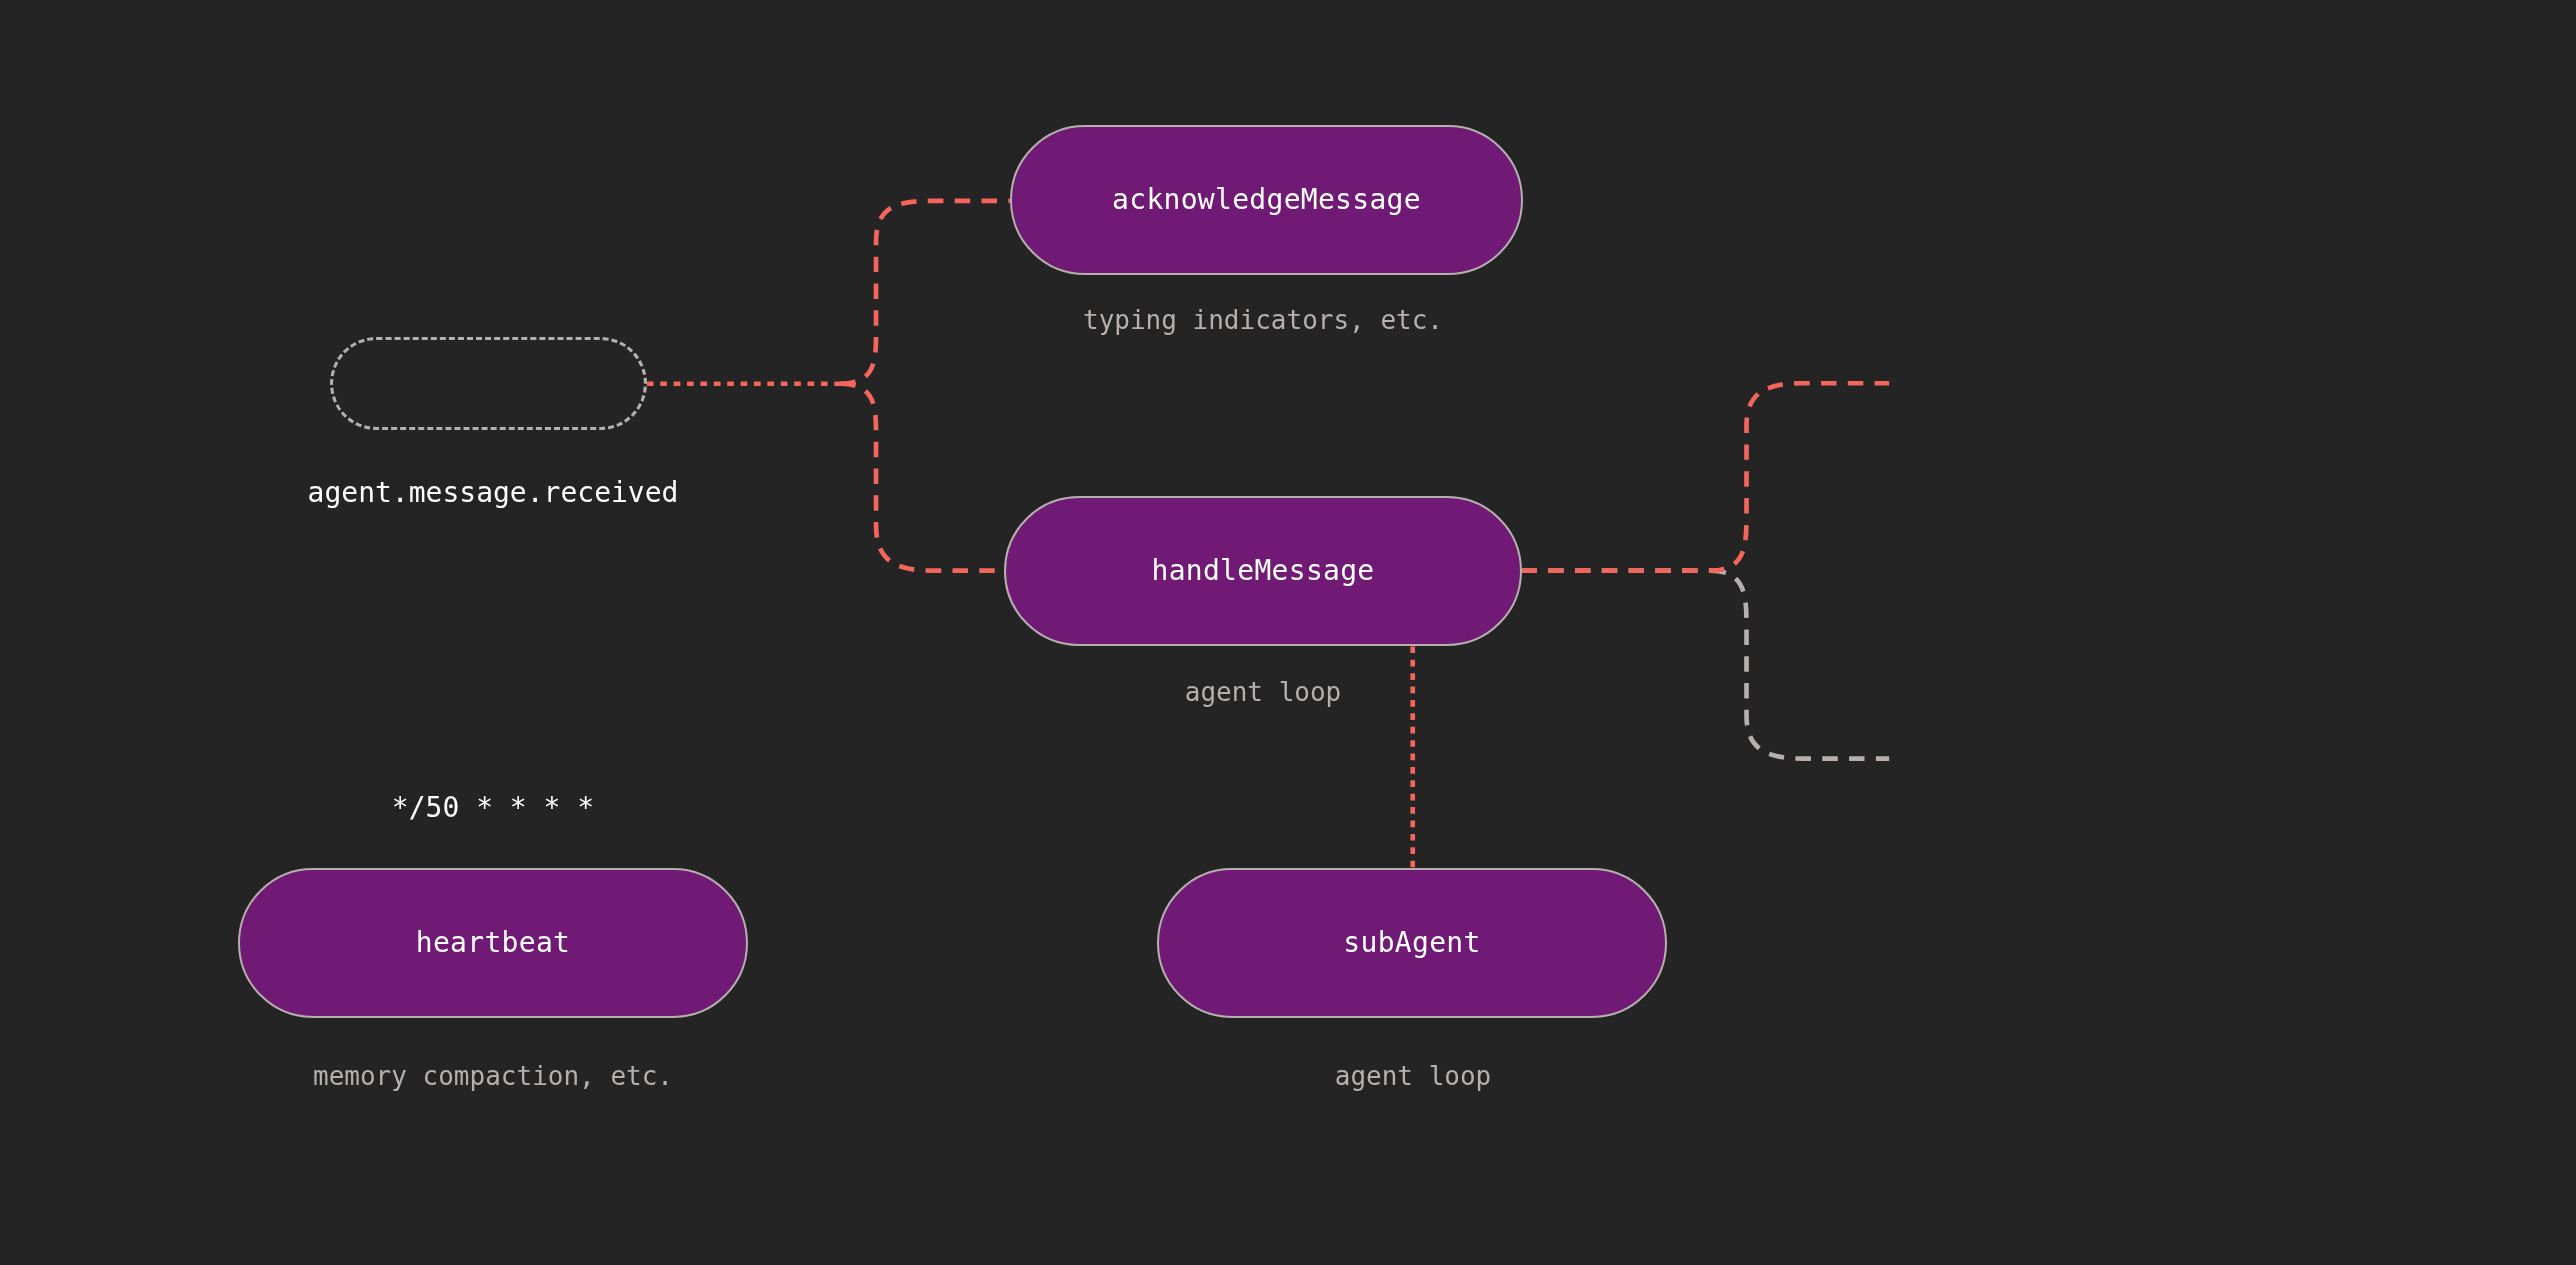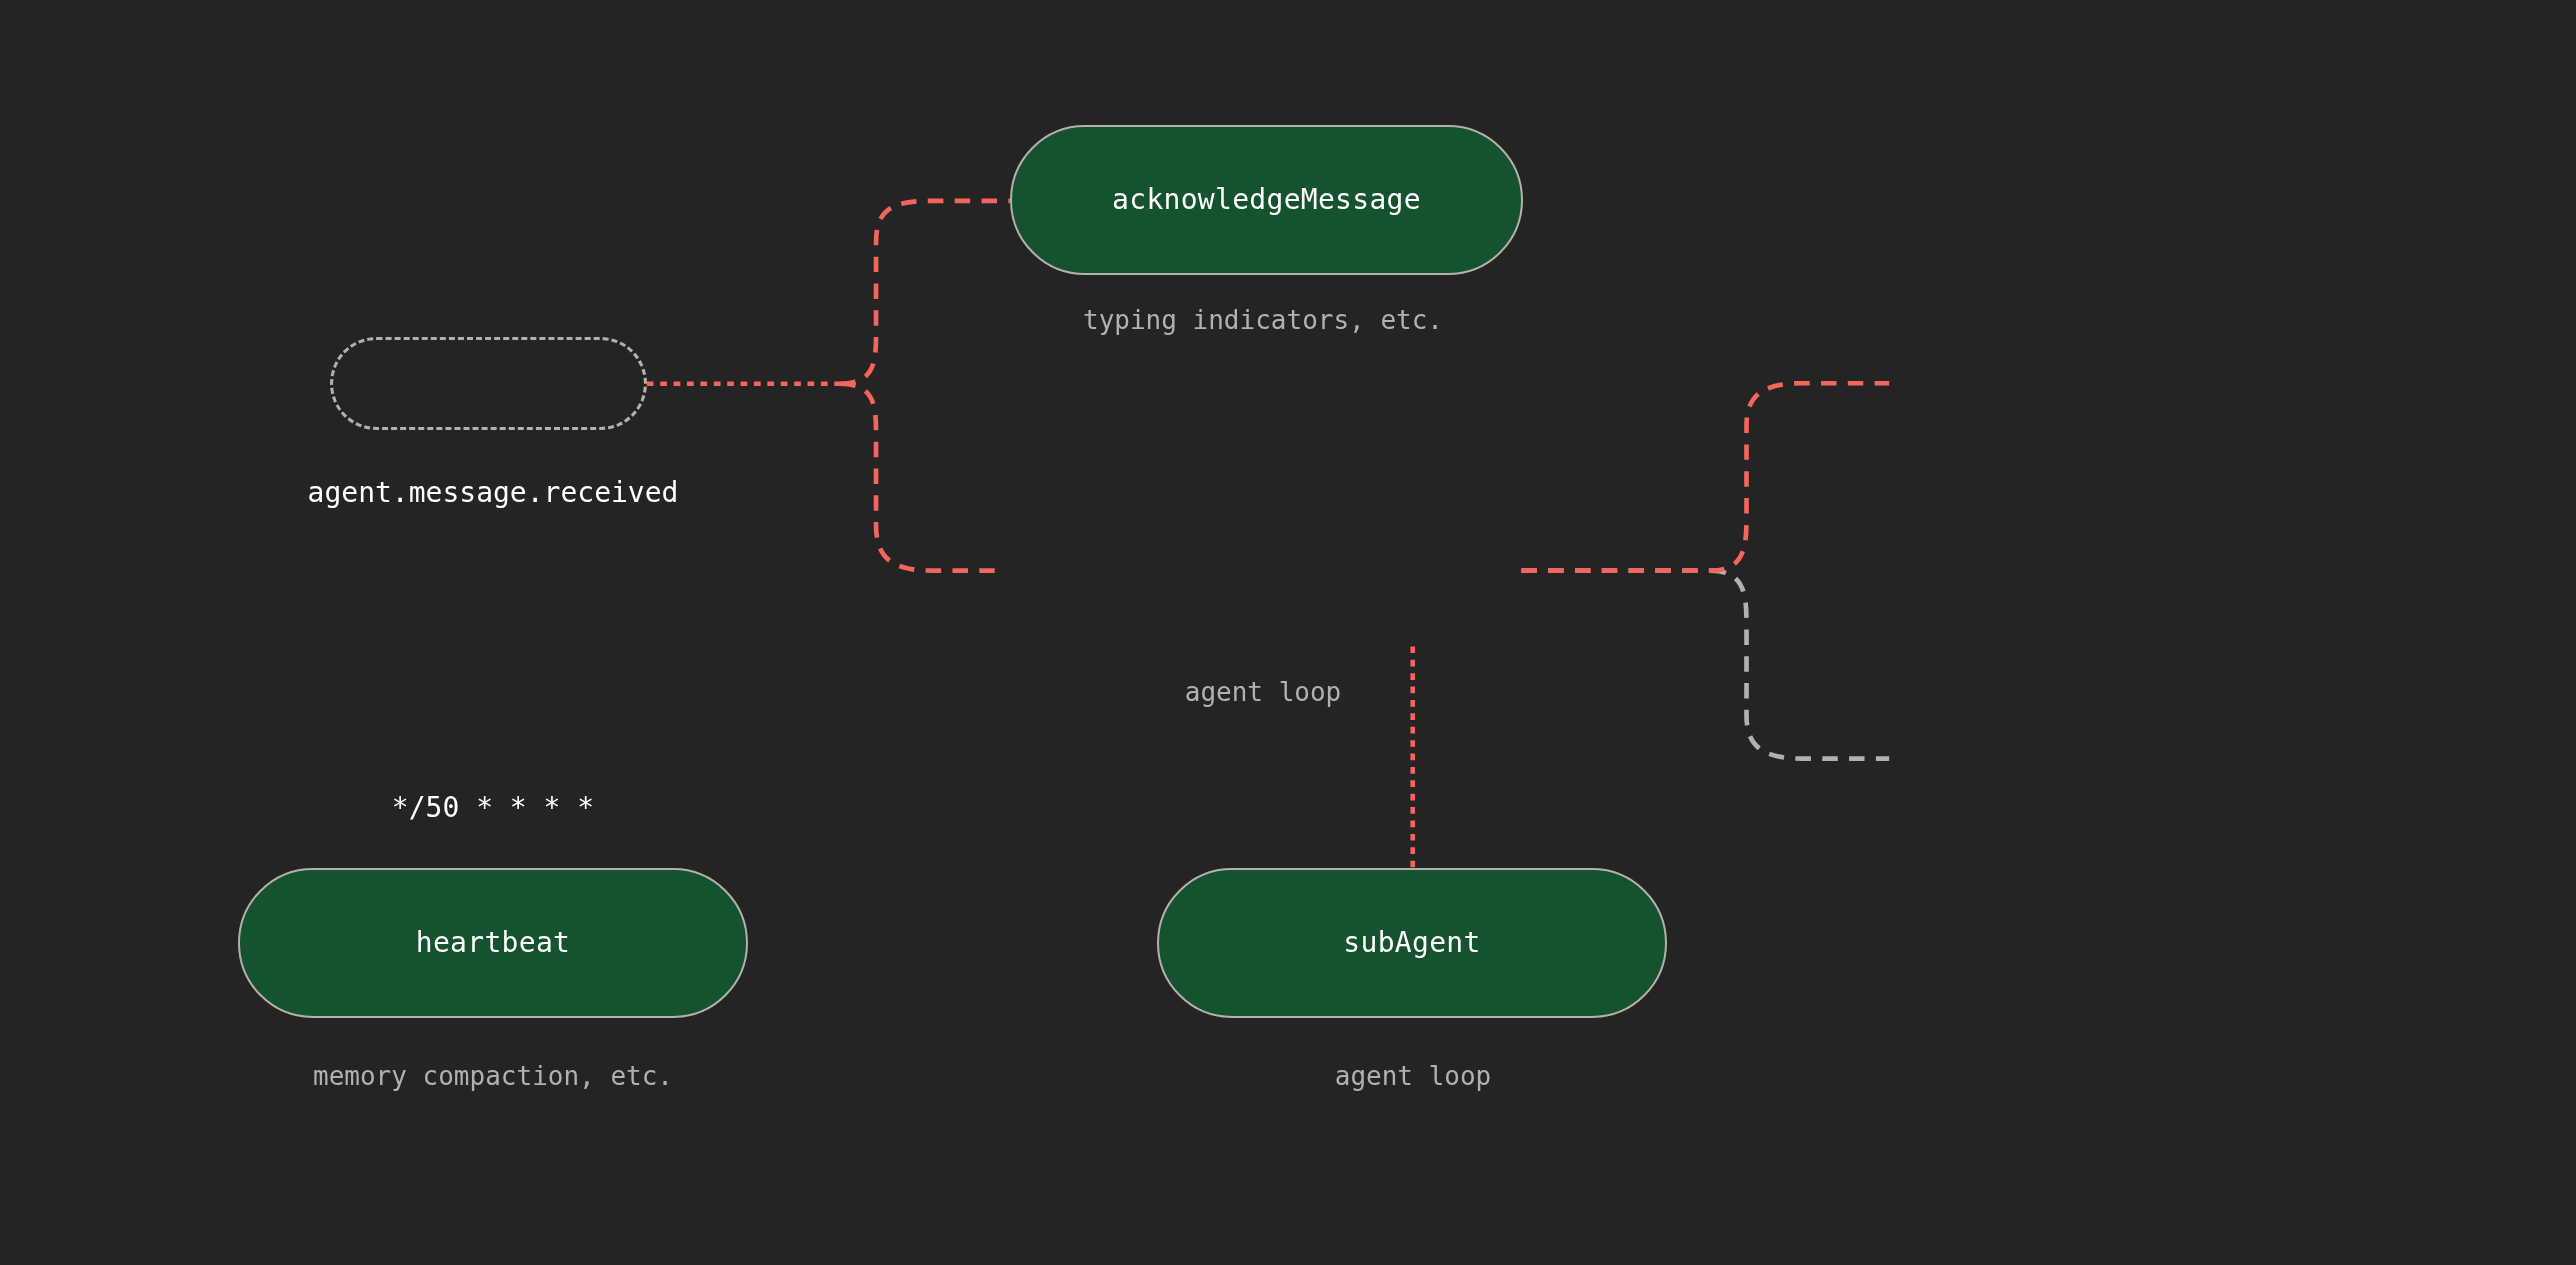--- a/index.html
+++ b/index.html
@@ -23,21 +23,21 @@
   #edge-layer {
     position: absolute;
     left: 0;
     top: 0;
     width: 2638px;
     height: 1265px;
   }
   .node {
     position: absolute;
     box-sizing: border-box;
-    background: #14532d;
+    background: #701a75;
     border: 2.6px solid #b5b0ad;
     display: flex;
     align-items: center;
     justify-content: center;
   }
   .node.dashed {
     background: transparent;
     border-style: dashed;
     border-width: 3.1px;
     border-radius: 515px;
@@ -96,20 +96,23 @@
   </svg>
 
   <div class="node dashed" style="left:330px; top:337px; width:317px; height:93px;">
     <span class="node-label"></span>
   </div>
 
   <div class="node" style="left:1010px; top:125px; width:513px; height:150px; border-radius:75px;">
     <span class="node-label">acknowledgeMessage</span>
   </div>
 
+  <div class="node" style="left:1004px; top:496px; width:518px; height:150px; border-radius:75px;">
+    <span class="node-label">handleMessage</span>
+  </div>
 
 
 
   <div class="node" style="left:1157px; top:868px; width:510px; height:150px; border-radius:75px;">
     <span class="node-label">subAgent</span>
   </div>
 
   <div class="node" style="left:238px; top:868px; width:510px; height:150px; border-radius:75px;">
     <span class="node-label">heartbeat</span>
   </div>

